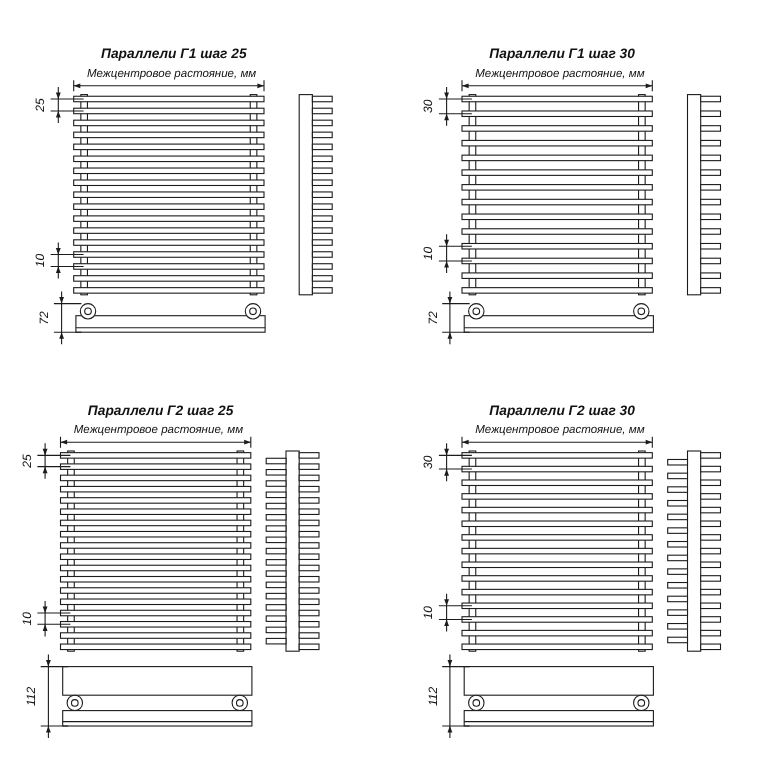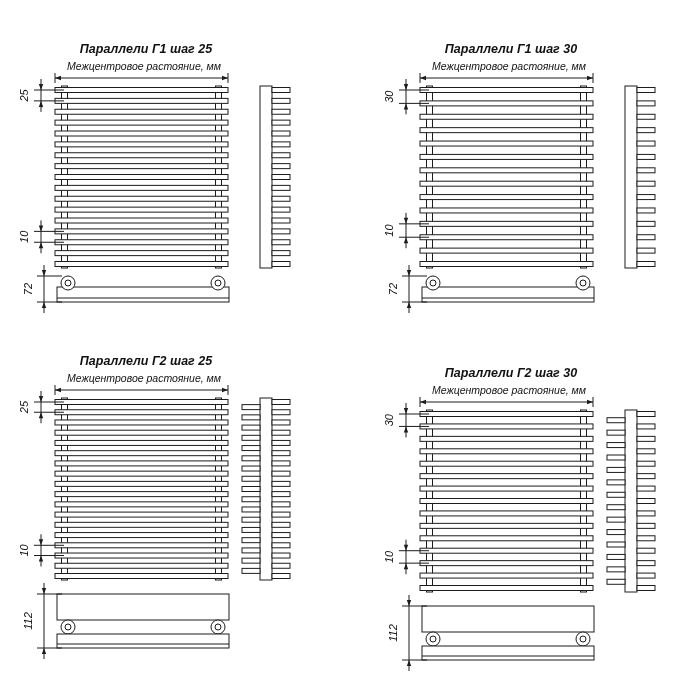--- a/index.html
+++ b/index.html
@@ -14,21 +14,21 @@
   .fl { fill:#1c1c1c; stroke:none; }
   .t-title { font:italic 700 12.5px "Liberation Sans", sans-serif; fill:#121212; }
   .t-sub   { font:italic 400 10.5px "Liberation Sans", sans-serif; fill:#121212; }
   .t-dim   { font:italic 400 11px "Liberation Sans", sans-serif; fill:#121212; }
 </style>
 </head>
 <body>
 
 <div>
 
-  <section class="quad" style="left:8px; top:36px">
+  <section class="quad" style="left:20px; top:36px">
     <svg width="335" height="312" viewBox="0 0 335 312">
       <text class="t-title" x="138" y="17" text-anchor="middle">Параллели Г1 шаг 25</text>
       <text class="t-sub" x="136" y="34" text-anchor="middle">Межцентровое растояние, мм</text>
       <g id="drawing-0">
           <g>
             <line x1="47" y1="42" x2="220" y2="42" class="ln"></line>
             <line x1="47" y1="37" x2="47" y2="47" class="ln"></line>
             <line x1="220" y1="37" x2="220" y2="47" class="ln"></line>
             <polygon points="47,42 53,39.8 53,44.2" class="fl"></polygon>
             <polygon points="220,42 214,39.8 214,44.2" class="fl"></polygon>
@@ -186,21 +186,21 @@
             <line x1="29" y1="266" x2="54" y2="266" class="ln"></line>
             <line x1="36" y1="229" x2="36" y2="277" class="ln"></line>
             <polygon points="36,240 33.8,234 38.2,234" class="fl"></polygon>
             <polygon points="36,266 33.8,272 38.2,272" class="fl"></polygon>
             <text x="24" y="253" class="t-dim" text-anchor="middle" transform="rotate(-90 24 253)">72</text>
           </g>
         </g>
     </svg>
   </section>
 
-  <section class="quad" style="left:8px; top:348px">
+  <section class="quad" style="left:8px; top:360px">
     <svg width="335" height="312" viewBox="0 0 335 312">
       <text class="t-title" x="138" y="17" text-anchor="middle">Параллели Г2 шаг 25</text>
       <text class="t-sub" x="136" y="34" text-anchor="middle">Межцентровое растояние, мм</text>
       <g id="drawing-2">
           <g>
             <line x1="47" y1="42" x2="220" y2="42" class="ln"></line>
             <line x1="47" y1="37" x2="47" y2="47" class="ln"></line>
             <line x1="220" y1="37" x2="220" y2="47" class="ln"></line>
             <polygon points="47,42 53,39.8 53,44.2" class="fl"></polygon>
             <polygon points="220,42 214,39.8 214,44.2" class="fl"></polygon>

